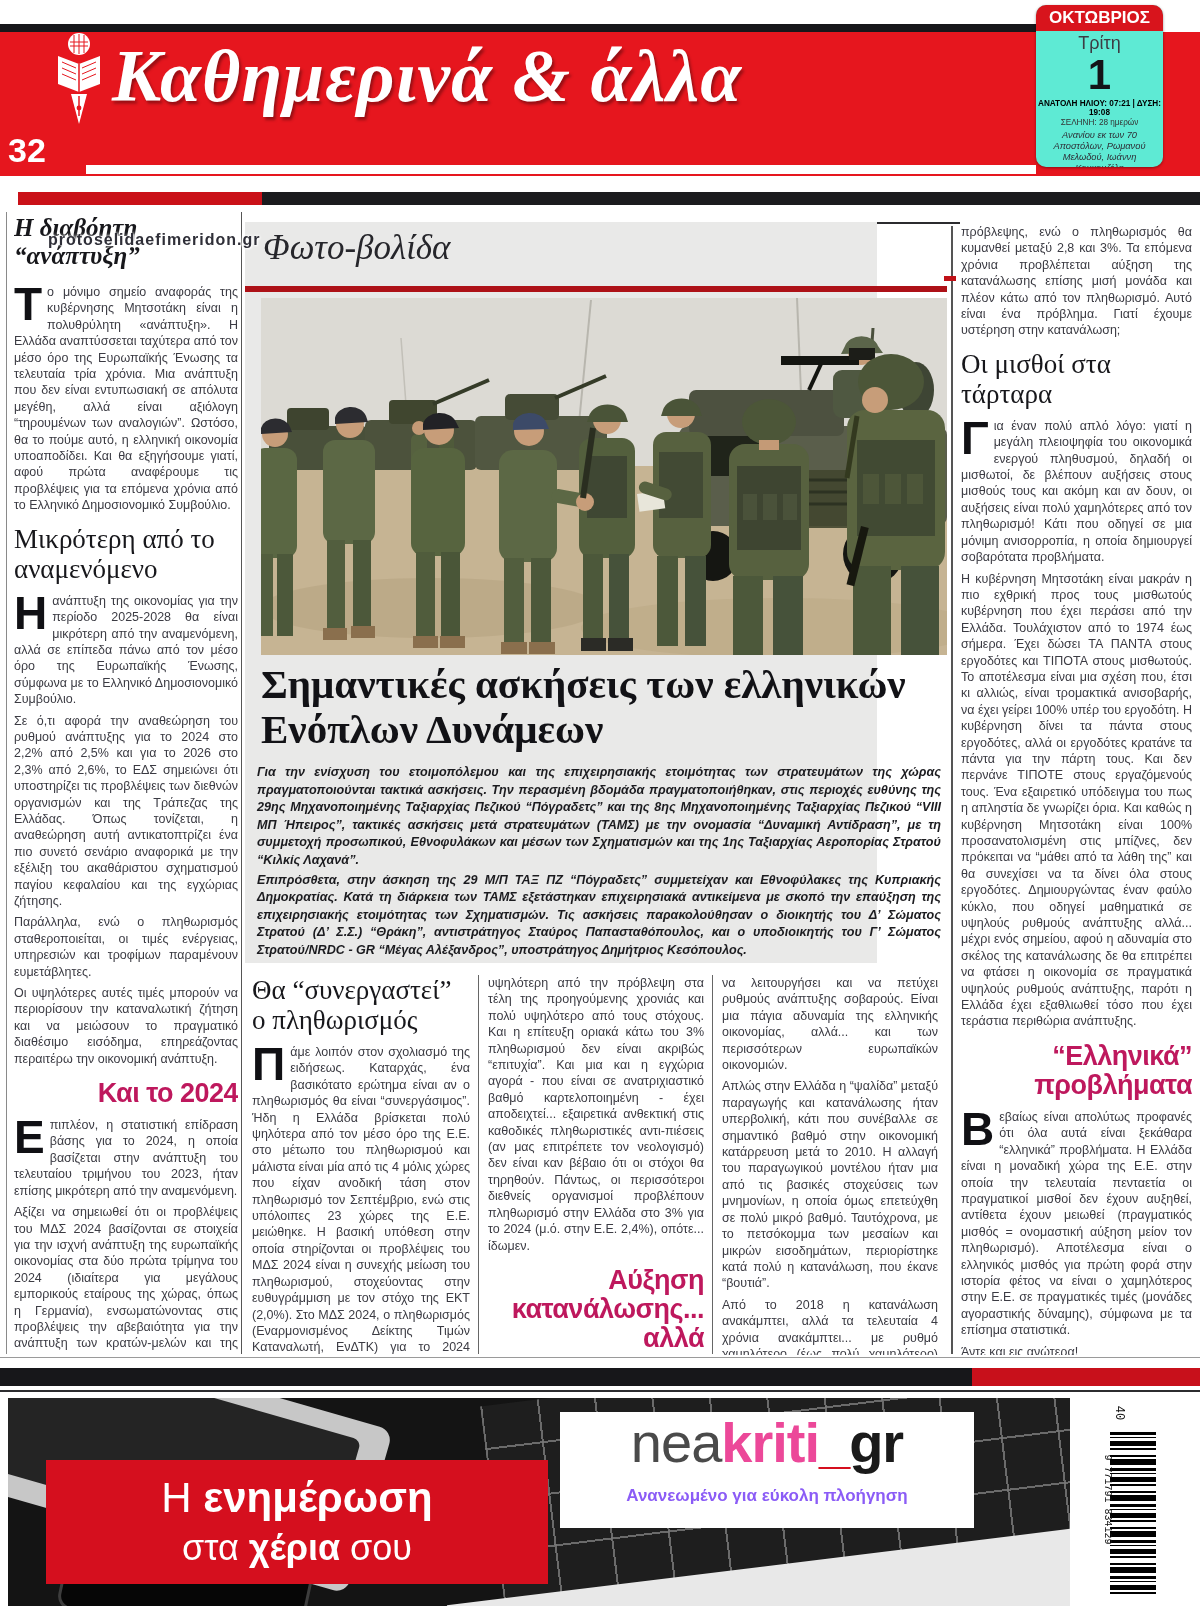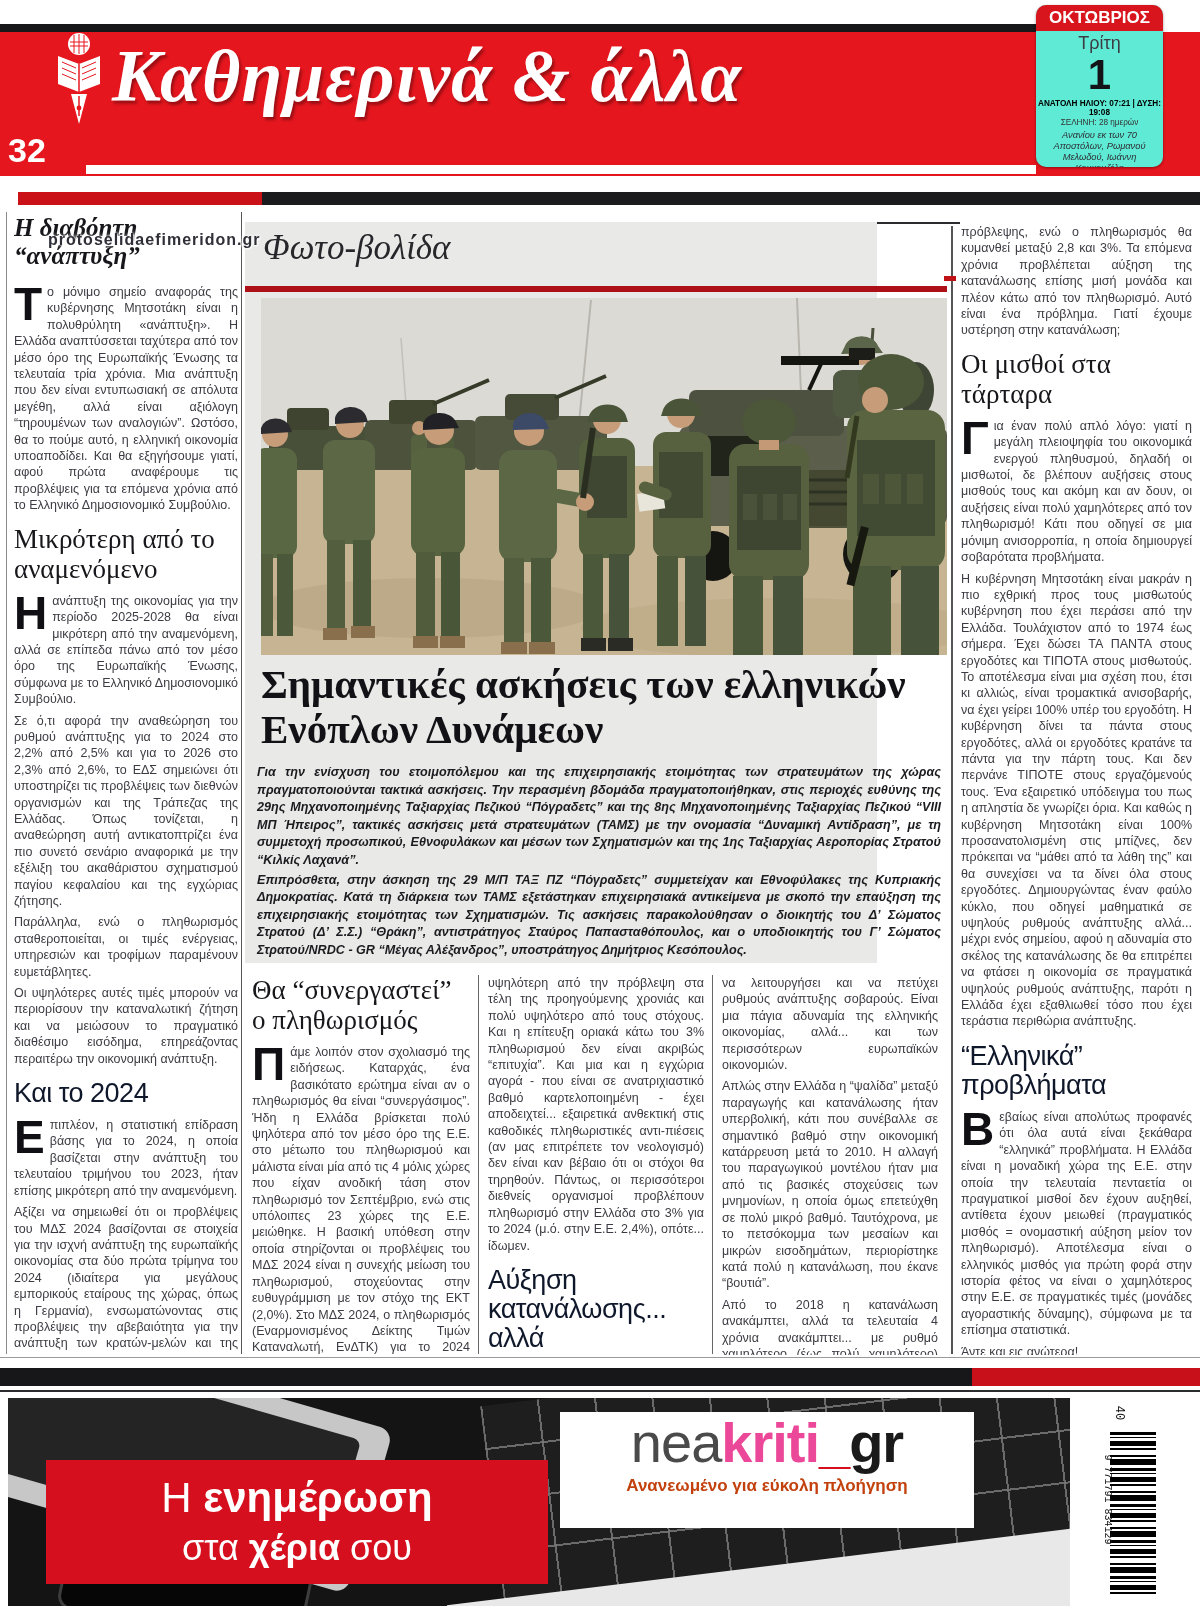--- a/index.html
+++ b/index.html
@@ -37,22 +37,22 @@
   .v-right{left:951px;top:226px;height:1128px;background:#555;width:2px;}
   .h-paneltop{left:245px;top:222px;width:715px;height:2px;background:#2b2b2e;}
   .red-tick{left:944px;top:276px;width:12px;height:5px;background:#c01117;}
   
   .col{position:absolute;overflow:hidden;text-align:justify;}
   .col p{margin:0 0 5px 0;font-size:12.5px;line-height:16.4px;color:#3b3b43;}
   .dc{float:left;font-family:"Liberation Sans",sans-serif;font-weight:bold;color:#101014;
       font-size:46px;line-height:37px;margin:2px 5px 0 0;}
   .h-serif{font-family:"Liberation Serif",serif;font-weight:normal;color:#17171b;
            font-size:27px;line-height:30px;margin:10px 0 9px 0;text-align:left;}
-  .h-sans{font-family:"Liberation Sans",sans-serif;font-weight:normal;color:#0f172a;
-          font-size:27px;line-height:29px;margin:12px 0 9px 0;letter-spacing:-0.5px;text-align:left;}
+  .h-sans{font-family:"Liberation Sans",sans-serif;font-weight:bold;color:#be185d;
+          font-size:27px;line-height:29px;margin:12px 0 9px 0;letter-spacing:-0.5px;text-align:right;}
   .art-title{font-family:"Liberation Serif",serif;font-weight:bold;font-style:italic;
              font-size:25px;color:#17171b;margin:0 0 14px 0;text-align:left;}
   .watermark{left:8px;top:231px;font-size:16px;font-weight:bold;letter-spacing:1px;color:#2f2f38;
              text-shadow:0 0 3px #fff,0 0 4px #fff,1px 1px 2px #fff;z-index:4;padding-left:40px;}
   
   .panel{left:245px;top:222px;width:632px;height:741px;background:#e9e9e8;}
   .kicker{position:absolute;left:18px;top:6px;font-family:"Liberation Serif",serif;font-style:italic;
           font-size:35px;color:#26262b;}
   .kicker-rule{position:absolute;left:0;top:64px;width:702px;height:6px;background:#ad1117;}
   .photo{position:absolute;left:16px;top:76px;width:686px;height:357px;overflow:hidden;background:#d8d6d0;}
@@ -84,21 +84,21 @@
   .ad-redbox .l1{font-size:42px;line-height:48px;}
   .ad-redbox .l2{font-size:36px;line-height:52px;}
   .ad-redbox b{font-weight:bold;text-align:right;}
   .ad-whitebox{position:absolute;left:552px;top:14px;width:414px;height:116px;background:#fff;
                text-align:center;}
   .nk{font-size:56px;line-height:62px;letter-spacing:-1px;}
   .nk .nea{color:#4a4a4a;font-weight:normal;}
   .nk .kriti{color:#ec4899;font-weight:bold;}
   .nk .us{color:#d50f1e;font-weight:bold;}
   .nk .gr{color:#1a1a1a;font-weight:bold;}
-  .nk-tag{color:#c2410c;font-weight:bold;font-size:17px;margin-top:2px;}
+  .nk-tag{color:#8b5cf6;font-weight:bold;font-size:17px;margin-top:12px;}
   
   .bc{top:1398px;left:1078px;width:90px;height:208px;background:#fff;}
   .bc-40{position:absolute;left:34px;top:8px;font-size:12px;color:#111;transform:rotate(90deg);
          font-family:"Liberation Mono",monospace;}
   .bc-bars{position:absolute;left:32px;top:34px;width:46px;height:164px;
            background:repeating-linear-gradient(180deg,
              #000 0 3px,#fff 3px 5px,#000 5px 6px,#fff 6px 9px,
              #000 9px 14px,#fff 14px 16px,#000 16px 18px,#fff 18px 23px,
              #000 23px 25px,#fff 25px 27px,#000 27px 33px,#fff 33px 36px);}
   .bc-num{position:absolute;left:-56px;top:96px;width:170px;font-size:10px;color:#111;text-align:center;

